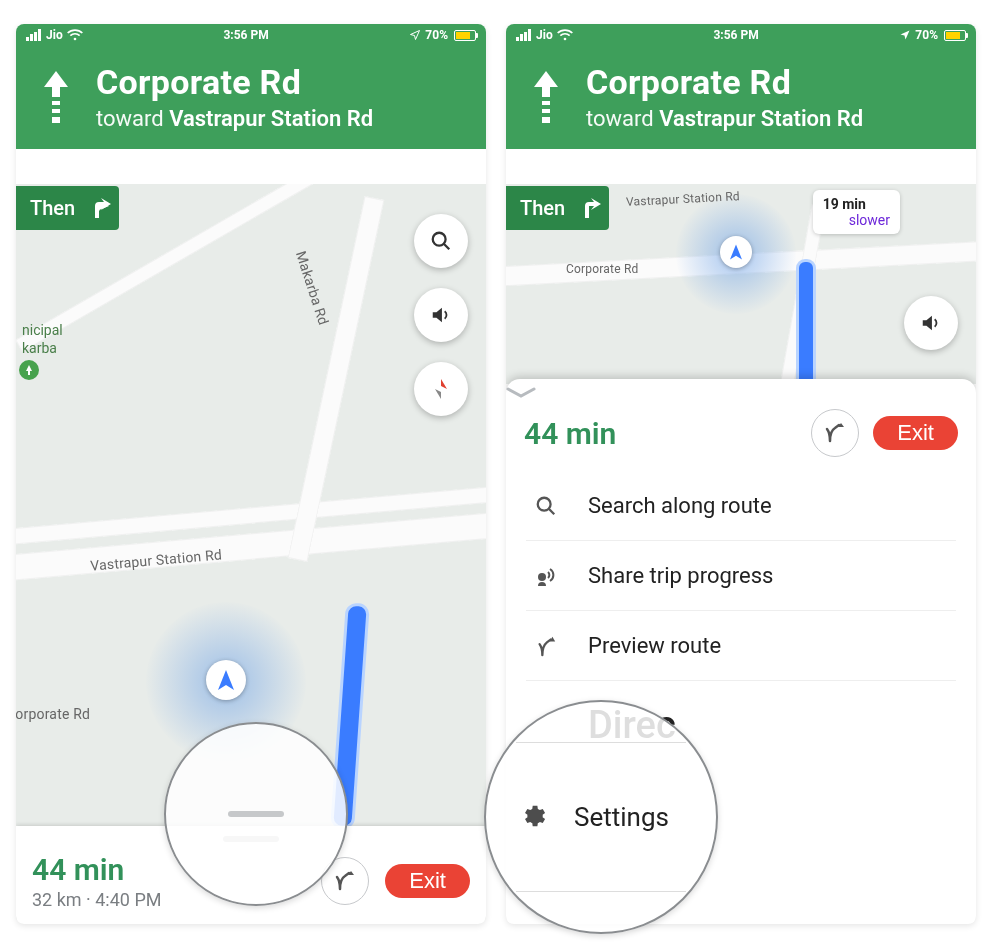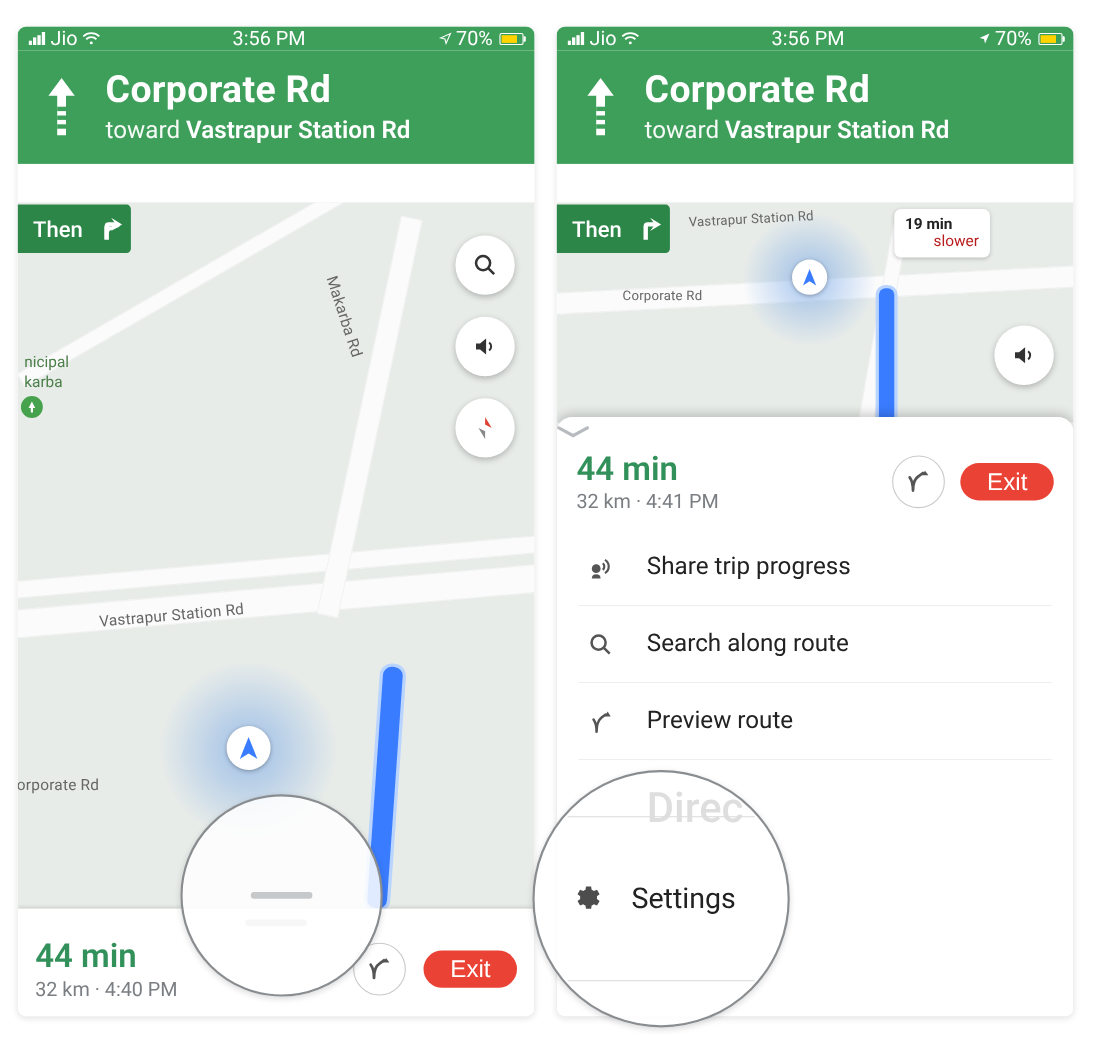--- a/index.html
+++ b/index.html
@@ -1,19 +1,19 @@
 <!DOCTYPE html>
 <html><head>
 <meta charset="utf-8">
 <style>
   *{box-sizing:border-box;}
   body{margin:0;font-family:-apple-system,Roboto,Arial,sans-serif;background:#fff;width:1000px;height:948px;position:relative;color:#222;}
   .stage{display:flex;padding:24px 16px;gap:20px;align-items:flex-start;}
   .phone{width:470px;height:900px;border-radius:8px;overflow:hidden;position:relative;box-shadow:0 2px 6px rgba(0,0,0,.1);background:#fff;flex:none;}
-  .status{height:22px;background:#3e9f5b;display:flex;align-items:center;justify-content:space-between;padding:0 10px;color:#fff;font-size:18px;}
+  .status{height:22px;background:#3e9f5b;display:flex;align-items:center;justify-content:space-between;padding:0 10px;color:#fff;font-size:12px;font-weight:bold;}
   .status .sl,.status .sr{display:flex;align-items:center;gap:4px;}
   .batt{width:22px;height:11px;border:1px solid #fff;border-radius:2px;position:relative;display:inline-flex;align-items:center;margin-left:2px;}
   .batt:after{content:"";position:absolute;right:-3px;top:2px;width:2px;height:5px;background:#fff;border-radius:0 1px 1px 0;}
   .batt i{display:block;background:#ffd300;height:7px;width:70%;margin-left:1px;}
   .nav-head{background:#3e9f5b;color:#fff;display:flex;align-items:center;gap:18px;padding:16px 18px 18px;}
   .nav-head .arrow{width:44px;display:flex;justify-content:center;}
   .nav-head .titles{font-weight:600;}
   .nav-head .road{font-size:34px;font-weight:700;letter-spacing:.3px;}
   .nav-head .sub{font-size:22px;margin-top:4px;}
   .nav-head .sub .light{font-weight:400;opacity:.95;}
@@ -258,73 +258,72 @@
       <div class="loc-halo" style="left:170px;top:10px;width:120px;height:120px;"></div>
       <div class="loc-marker" style="left:214px;top:52px;width:32px;height:32px;">
         <svg width="18" height="18" viewBox="0 0 24 24">
             <path d="M12 2 L20 22 L12 17 L4 22 Z" fill="#3a7cff"></path>
           </svg>
       </div>
       <span class="road-label" style="left:120px;top:8px;transform:rotate(-3deg);font-size:12px;">Vastrapur Station Rd</span>
       <span class="road-label" style="left:60px;top:78px;font-size:12px;">Corporate Rd</span>
       <div class="info-chip" style="right:76px;top:6px;">
         <b>19 min</b><br>
-        <span style="color:#b91c1c;margin-left:26px;">slower</span>
+        <span style="color:#6d28d9;margin-left:26px;">slower</span>
       </div>
       <div class="map-btn" style="top:112px;right:18px;">
         <span>
           <svg width="22" height="22" viewBox="0 0 24 24">
               <path d="M3 9 L7 9 L13 4 L13 20 L7 15 L3 15 Z" fill="#333"></path>
               <path d="M16 8 A5 5 0 0 1 16 16" fill="none" stroke="#333" stroke-width="2"></path>
             </svg>
         </span>
       </div>
     </div>
 
     <div class="sheet">
       <div class="grab">
         <svg width="30" height="12" viewBox="0 0 30 12">
             <path d="M2 2 L15 9 L28 2" fill="none" stroke="#b7bbbf" stroke-width="3" stroke-linecap="round"></path>
           </svg>
       </div>
       <div class="sheet-top">
         <div class="eta">
           <div class="mins" style="color:#32915a;font-size:30px;font-weight:600;">44 min</div>
-          <div class="sub" style="color:#7a7e82;font-size:18px;margin-top:2px;">32 km · 4:41 PM</div>
         </div>
         <div class="alt-btn">
           <span>
             <svg width="24" height="24" viewBox="0 0 24 24">
                 <path d="M7 20 Q7 12 4 8 M7 20 Q7 10 12 7 L16 4" fill="none" stroke="#555" stroke-width="2.5" stroke-linecap="round"></path>
                 <path d="M18 2 L21 6 L15 6 Z" fill="#555"></path>
               </svg>
           </span>
         </div>
         <button class="exit-btn">Exit</button>
       </div>
       <div class="sheet-list">
+        <div class="sheet-item">
+          <span class="ic">
+            <svg width="22" height="22" viewBox="0 0 24 24">
+                <circle cx="10" cy="10" r="7" fill="none" stroke="#555" stroke-width="2.5"></circle>
+                <line x1="15" y1="15" x2="21" y2="21" stroke="#555" stroke-width="2.5"></line>
+              </svg>
+          </span>
+          <span>Search along route</span>
+        </div>
         <div class="sheet-item">
           <span class="ic">
             <svg width="24" height="24" viewBox="0 0 24 24">
                 <circle cx="8" cy="13" r="4" fill="#555"></circle>
                 <path d="M4 22 Q4 18 8 18 Q12 18 12 22 Z" fill="#555"></path>
                 <path d="M14 8 A4 4 0 0 1 14 14" fill="none" stroke="#555" stroke-width="2"></path>
                 <path d="M16 5 A7 7 0 0 1 16 17" fill="none" stroke="#555" stroke-width="2"></path>
               </svg>
           </span>
           <span>Share trip progress</span>
-        </div>
-        <div class="sheet-item">
-          <span class="ic">
-            <svg width="22" height="22" viewBox="0 0 24 24">
-                <circle cx="10" cy="10" r="7" fill="none" stroke="#555" stroke-width="2.5"></circle>
-                <line x1="15" y1="15" x2="21" y2="21" stroke="#555" stroke-width="2.5"></line>
-              </svg>
-          </span>
-          <span>Search along route</span>
         </div>
         <div class="sheet-item">
           <span class="ic">
             <svg width="22" height="22" viewBox="0 0 24 24">
                 <path d="M8 22 Q8 14 5 10 M8 22 Q8 12 13 8 L17 5" fill="none" stroke="#555" stroke-width="2.5" stroke-linecap="round"></path>
                 <path d="M19 2 L22 7 L16 7 Z" fill="#555"></path>
               </svg>
           </span>
           <span>Preview route</span>
         </div>

